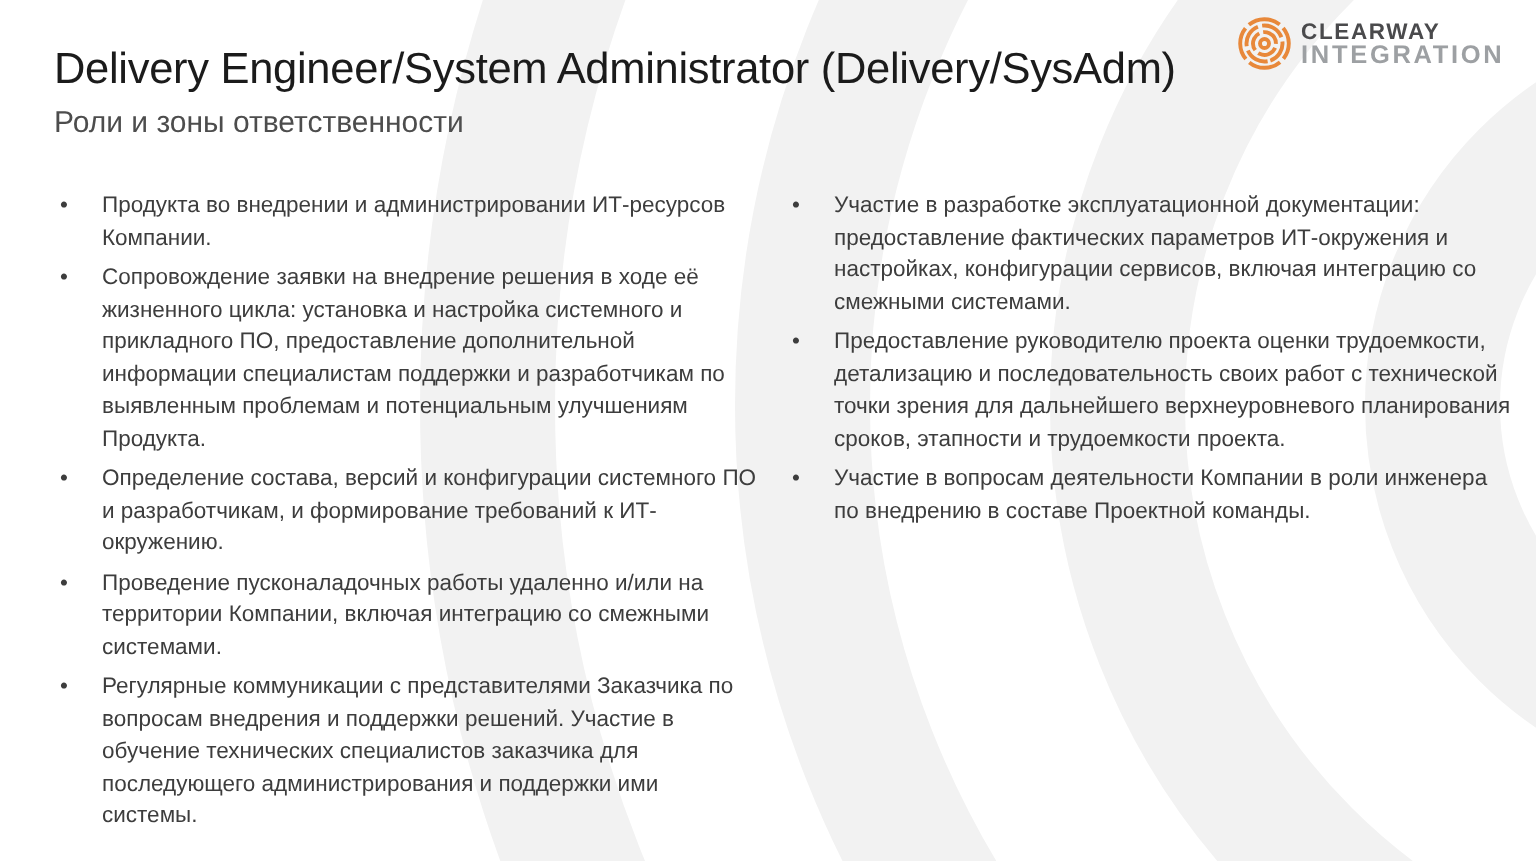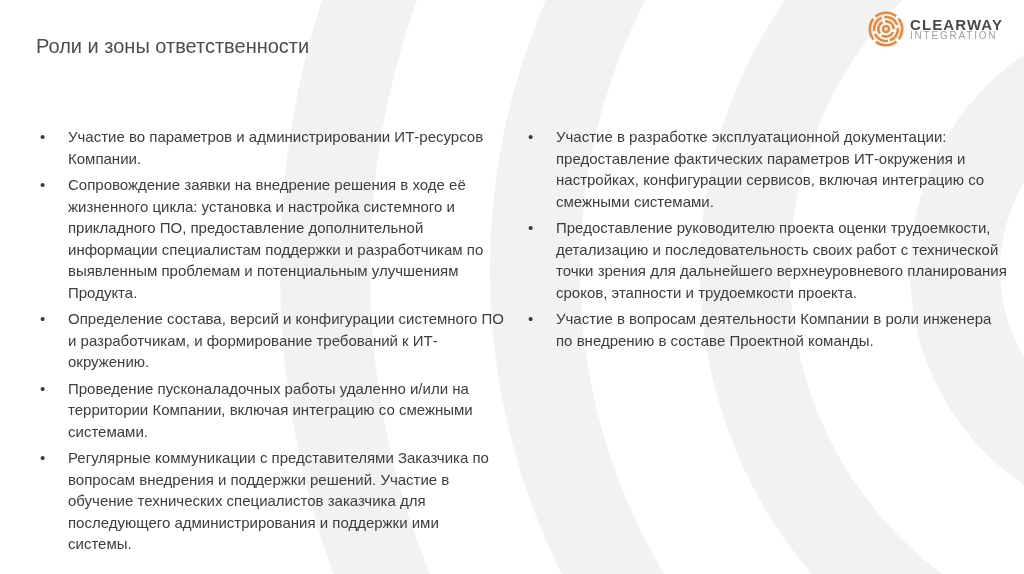--- a/index.html
+++ b/index.html
@@ -36,21 +36,21 @@
   .logo{
     position:absolute;top:11px;right:21px;z-index:2;
     display:flex;align-items:center;gap:6px;
   }
   .logo-icon{width:36px;height:36px;flex:0 0 36px;}
   .logo-text{display:flex;flex-direction:column;line-height:1;justify-content:flex-end;}
   .logo-name{
     font-size:15px;font-weight:700;letter-spacing:1.1px;color:#4a4a4c;
   }
   .logo-sub{
-    font-size:10px;font-weight:400;letter-spacing:1.8px;color:#9da0a3;margin-top:-1px;
+    font-size:17px;font-weight:700;letter-spacing:1.8px;color:#9da0a3;margin-top:-1px;
   }
   
   .columns{
     position:absolute;left:0;top:126px;width:1024px;z-index:1;
   }
   .col{position:absolute;top:0;}
   .col-left{left:36px;width:470px;}
   .col-right{left:524px;width:486px;}
   ul.bullets{list-style:none;margin:0;padding:0;}
   ul.bullets li{
@@ -92,30 +92,31 @@
       <circle cx="18" cy="18" r="16.2" stroke-dasharray="22 3.3" transform="rotate(140 18 18)"></circle>
     </g>
   </svg>
   <div class="logo-text">
     <span class="logo-name">CLEARWAY</span>
     <span class="logo-sub">INTEGRATION</span>
   </div>
 </div>
 
 <div class="header">
+  <div class="title">Delivery Engineer/System Administrator (Delivery/SysAdm)</div>
   <div class="subtitle">Роли и зоны ответственности</div>
 </div>
 
 <div class="columns">
 
   <div class="col col-left">
     <ul class="bullets">
       <li>
         <span class="marker">•</span>
-        <span class="btext">Участие во параметров и администрировании ИТ-ресурсов Компании.</span>
+        <span class="btext">Продукта во внедрении и администрировании ИТ-ресурсов Компании.</span>
       </li>
       <li>
         <span class="marker">•</span>
         <span class="btext">Сопровождение заявки на внедрение решения в ходе её жизненного цикла: установка и настройка системного и прикладного ПО, предоставление дополнительной информации специалистам поддержки и разработчикам по выявленным проблемам и потенциальным улучшениям Продукта.</span>
       </li>
       <li>
         <span class="marker">•</span>
         <span class="btext">Определение состава, версий и конфигурации системного ПО и разработчикам, и формирование требований к ИТ-окружению.</span>
       </li>
       <li>

